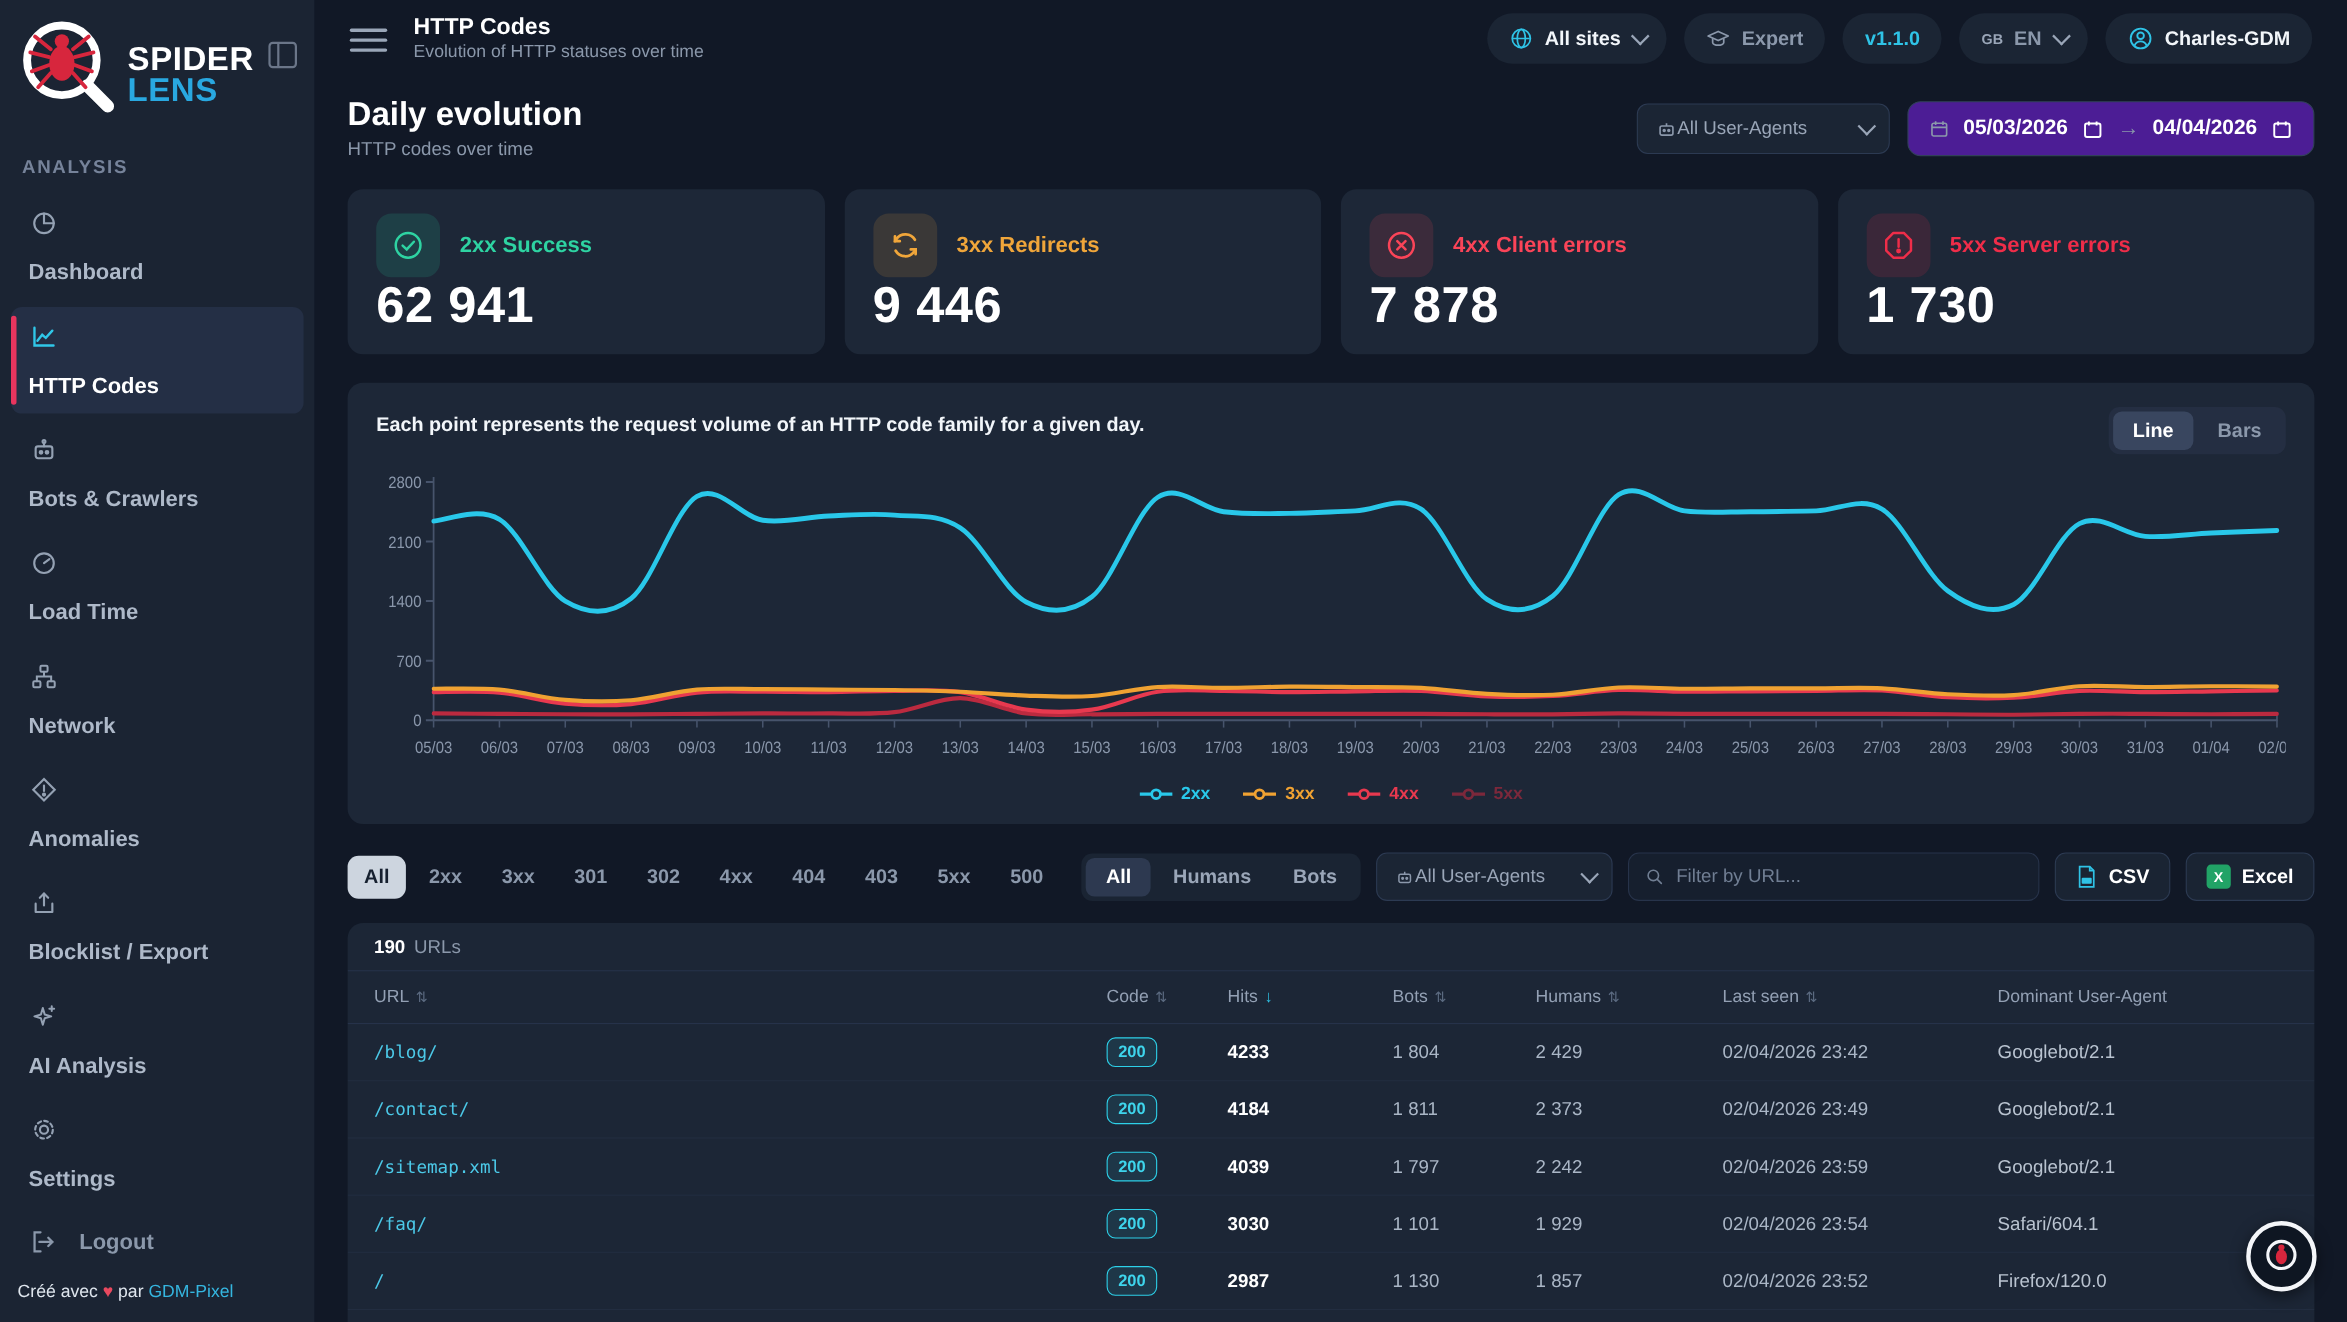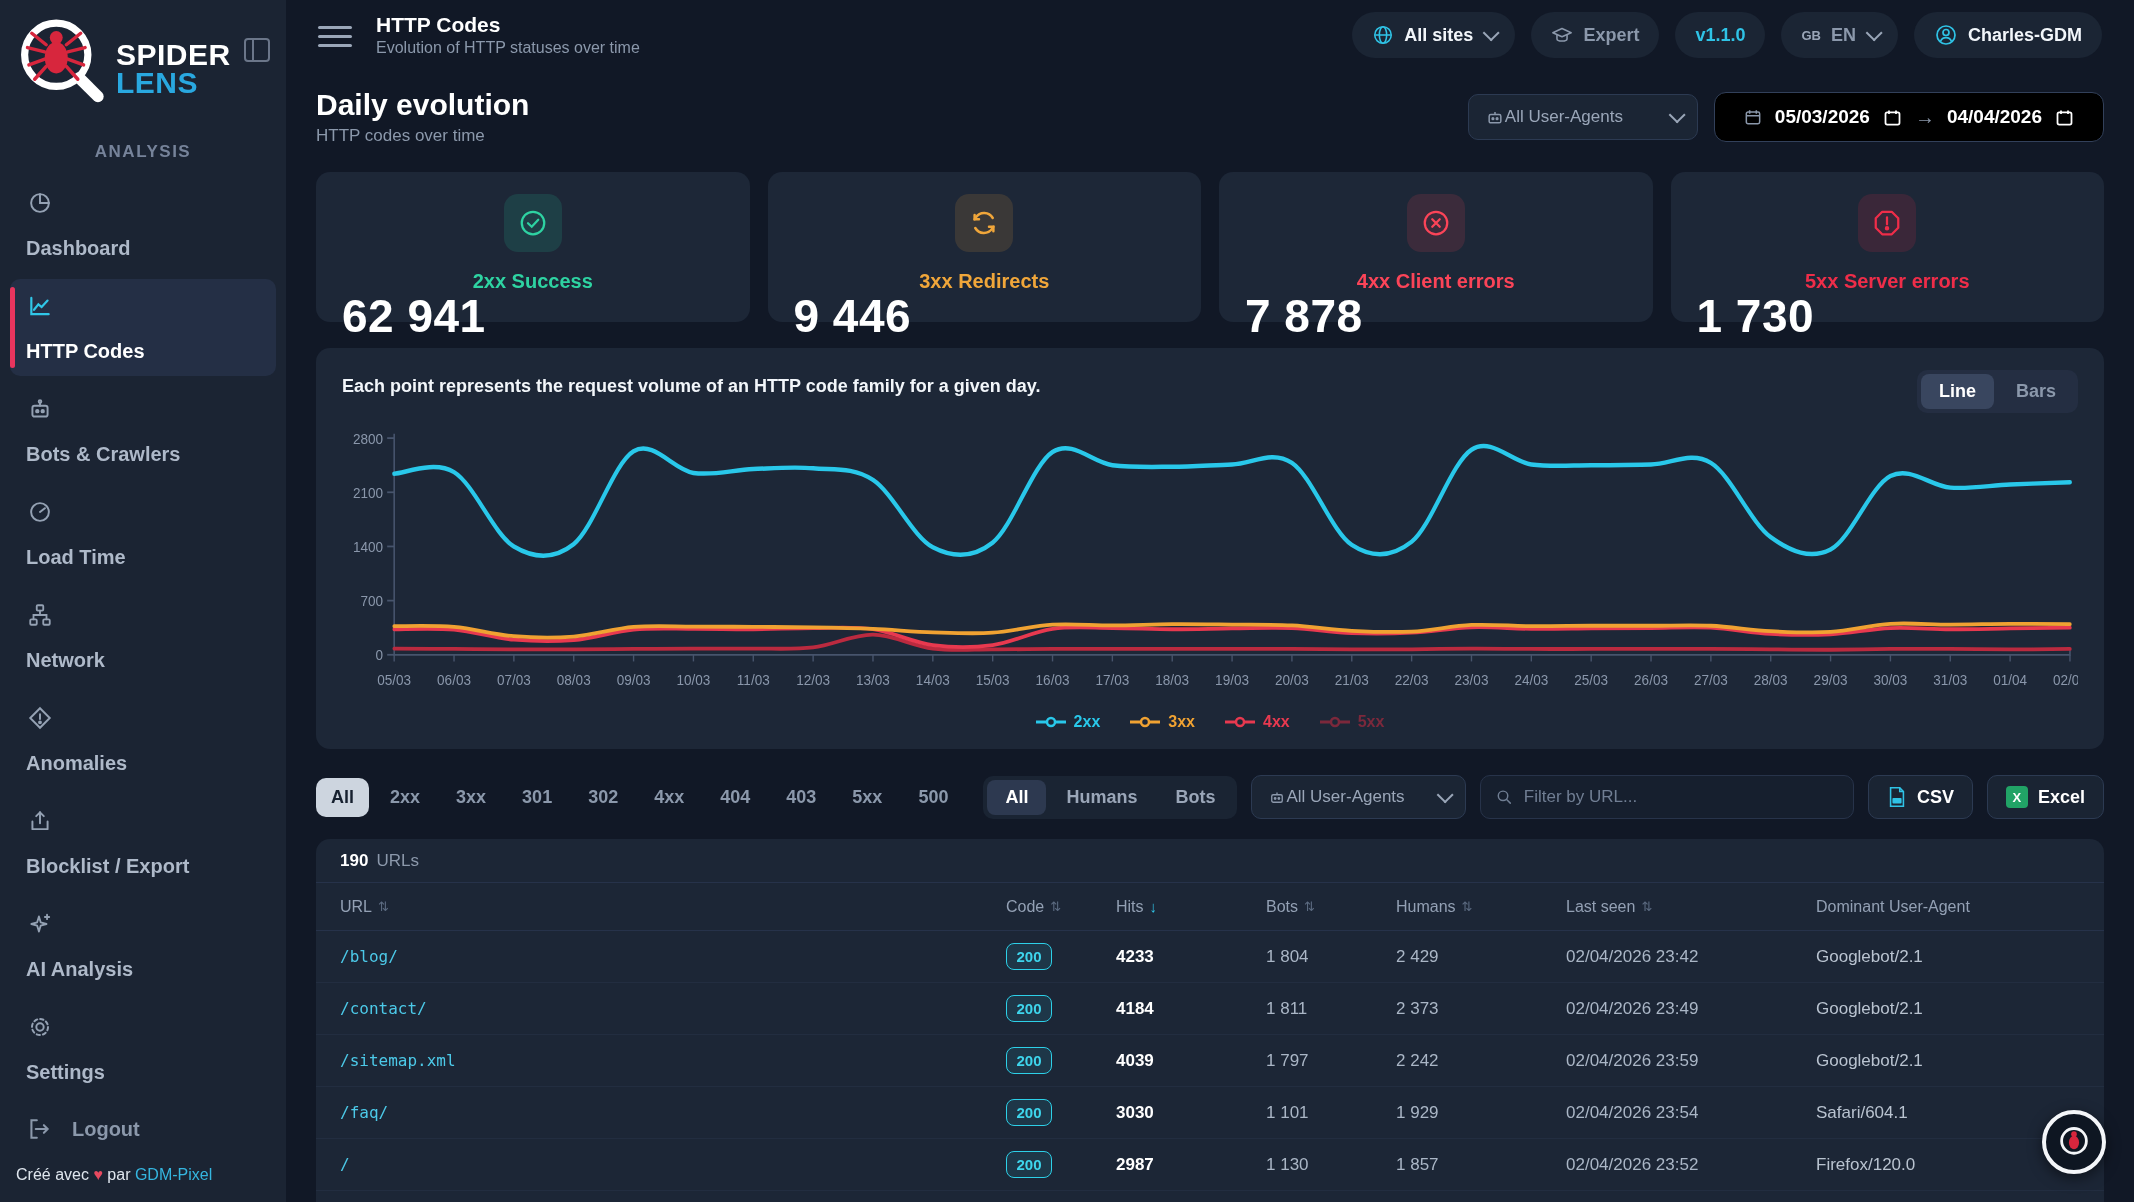--- a/index.html
+++ b/index.html
@@ -9,21 +9,21 @@
   
   .sidebar { width:286px; min-width:286px; height:100%; background:#1b2433; display:flex; flex-direction:column; }
   .logo-row { display:flex; align-items:flex-start; justify-content:space-between; padding:16px 16px 8px 16px; }
   .logo-wrap { display:flex; align-items:center; gap:8px; }
   .logo-badge { width:92px; height:92px; position:relative; }
   .logo-text { display:flex; flex-direction:column; line-height:0.95; margin-top:14px;justify-content:center; }
   .logo-text .t1 { font-size:30px; font-weight:800; letter-spacing:0.5px; color:#ffffff; }
   .logo-text .t2 { font-size:30px; font-weight:800; letter-spacing:0.5px; color:#29a8e0; }
   .collapse-btn { width:26px; height:24px; border:2px solid #6b7689; border-radius:4px; position:relative; margin-top:22px; cursor:pointer; }
   .collapse-btn:before { content:""; position:absolute; left:6px; top:0; bottom:0; width:2px; background:#6b7689; }
-  .nav-section { font-size:17px; letter-spacing:1.5px; color:#76839a; font-weight:700; padding:26px 20px 14px 20px;text-align:center; }
+  .nav-section { font-size:17px; letter-spacing:1.5px; color:#76839a; font-weight:700; padding:26px 20px 14px 20px; }
   .nav-list { display:flex; flex-direction:column; gap:6px; padding:0 10px; }
   .nav-item { display:flex; align-items:flex-start; gap:20px; padding:13px 16px; border-radius:10px; cursor:pointer; position:relative; color:#aeb9c9;flex-direction:column; }
   .nav-item .nav-icon { width:28px; height:28px; display:flex; align-items:center; justify-content:center; color:#94a1b3; }
   .nav-item .nav-label { font-size:20px; font-weight:600; }
   .nav-item.active { background:#242f45; color:#ffffff; }
   .nav-item.active .nav-icon { color:#30c7e8; }
   .nav-item.active:before { content:""; position:absolute; left:0; top:8px; bottom:8px; width:5px; border-radius:4px; background:#e8355e; }
   .sidebar-spacer { flex:1; }
   .logout-row { display:flex; align-items:center; gap:20px; padding:14px 26px; color:#8removed; color:#8b98ab; cursor:pointer; }
   .logout-row .nav-label { font-size:20px; font-weight:600; }
@@ -48,28 +48,28 @@
   .chev { width:12px; height:12px; border-right:2px solid #9aa6b8; border-bottom:2px solid #9aa6b8; transform:rotate(45deg) translateY(-3px); }
 
   .content { flex:1; padding:18px 30px 0 30px; display:flex; flex-direction:column; }
   .section-head { display:flex; align-items:center; }
   .section-title .t { font-size:30px; font-weight:800; color:#ffffff; }
   .section-title .s { font-size:17px; color:#8b98ab; margin-top:4px; }
   .section-controls { margin-left:auto; display:flex; align-items:center; gap:16px; }
   .select-box { height:46px; background:#1b2534; border:1px solid #2c3a52; border-radius:10px; display:flex; align-items:center; padding:0 16px; color:#9aa6b8; cursor:pointer; min-width:230px; }
   .select-box .lbl { font-size:17px; }
   .select-box .chev { margin-left:auto; }
-  .date-pill { height:50px; background:#000000; border:1px solid #32405a; border-radius:12px; display:flex; align-items:center; gap:12px; padding:0 28px; }
+  .date-pill { height:50px; background:#4c1d95; border:1px solid #32405a; border-radius:12px; display:flex; align-items:center; gap:12px; padding:0 18px; }
   .date-pill .date { font-size:19px; font-weight:700; color:#ffffff; }
   .date-pill .arrow { color:#8b98ab; font-size:20px; }
 
   
   .stats-row { display:flex; gap:18px; margin-top:26px; }
   .stat-card { flex:1; height:150px; background:#1d2737; border-radius:14px; padding:22px 26px; display:flex; flex-direction:column; justify-content:space-between; }
-  .stat-top { display:flex; align-items:center; gap:18px;flex-direction:column; }
+  .stat-top { display:flex; align-items:center; gap:18px; }
   .stat-ico { width:58px; height:58px; border-radius:14px; display:flex; align-items:center; justify-content:center; color:var(--c); background:color-mix(in srgb, var(--c) 14%, transparent); }
   .stat-label { font-size:20px; font-weight:700; color:var(--c); }
   .stat-value { font-size:46px; font-weight:800; letter-spacing:0.5px; color:#ffffff; line-height:1; }
 
   
   .chart-card { margin-top:26px; background:#1d2737; border-radius:14px; padding:22px 26px 14px 26px; }
   .chart-head { display:flex; align-items:flex-start; }
   .chart-desc { font-size:18px; font-weight:700; color:#f2f6fa; padding-top:6px; }
   .toggle { margin-left:auto; background:#242e42; border-radius:10px; padding:4px; display:flex; gap:4px; }
   .toggle .tbtn { font-size:18px; padding:7px 18px; border-radius:8px; color:#8b98ab; font-weight:600; cursor:pointer; }

